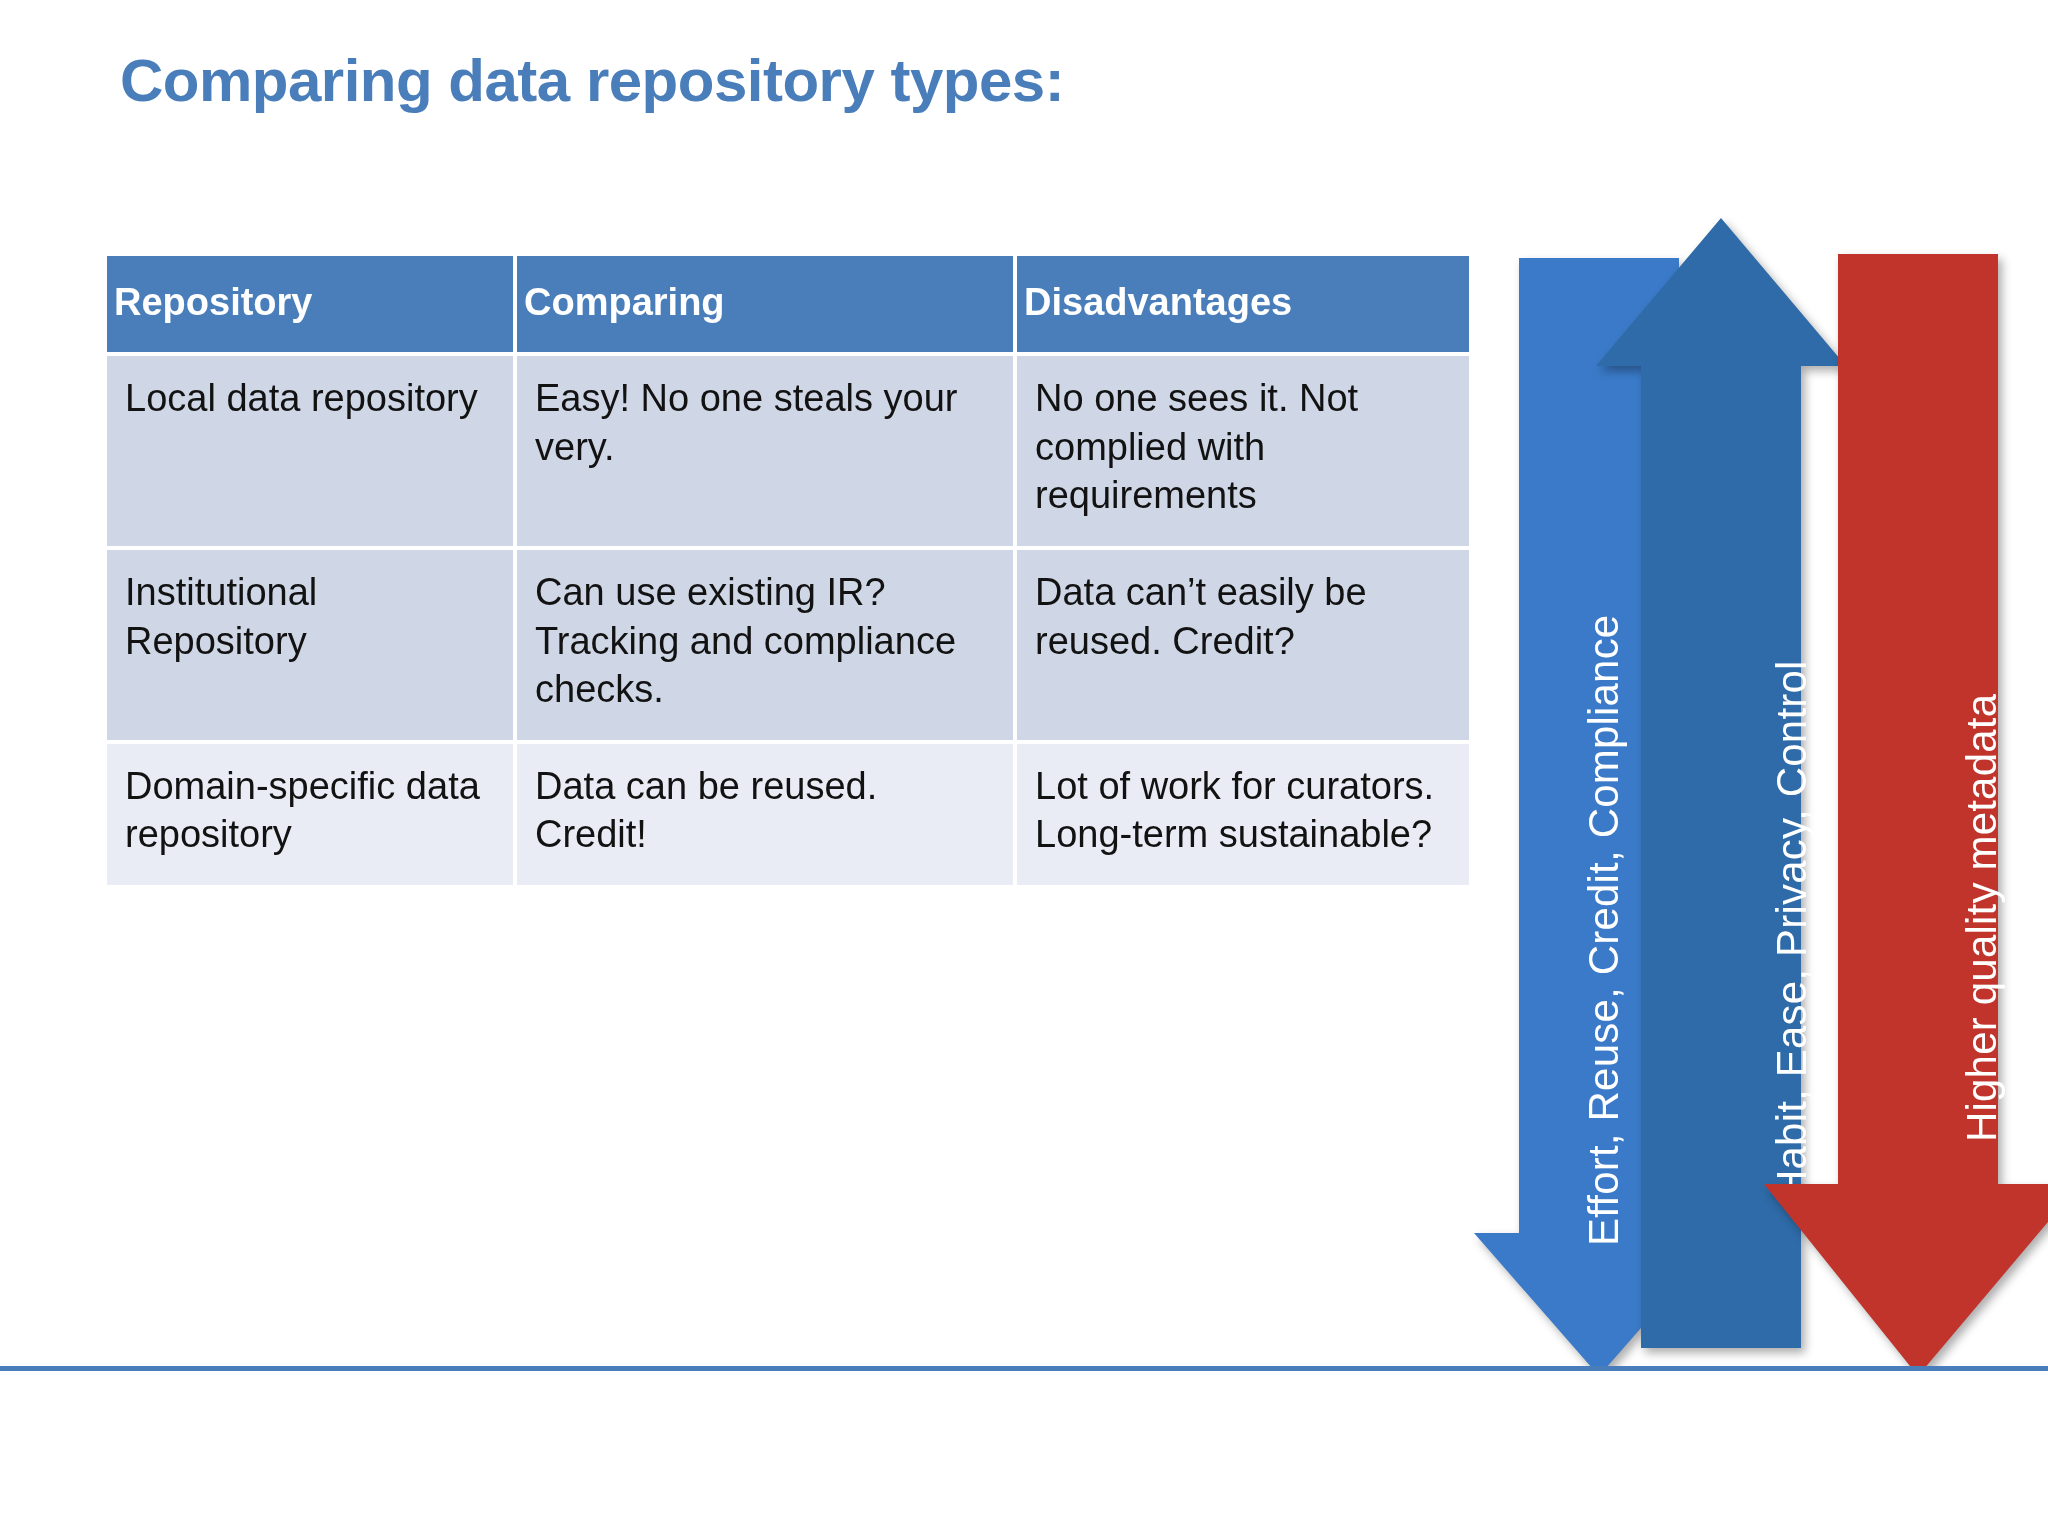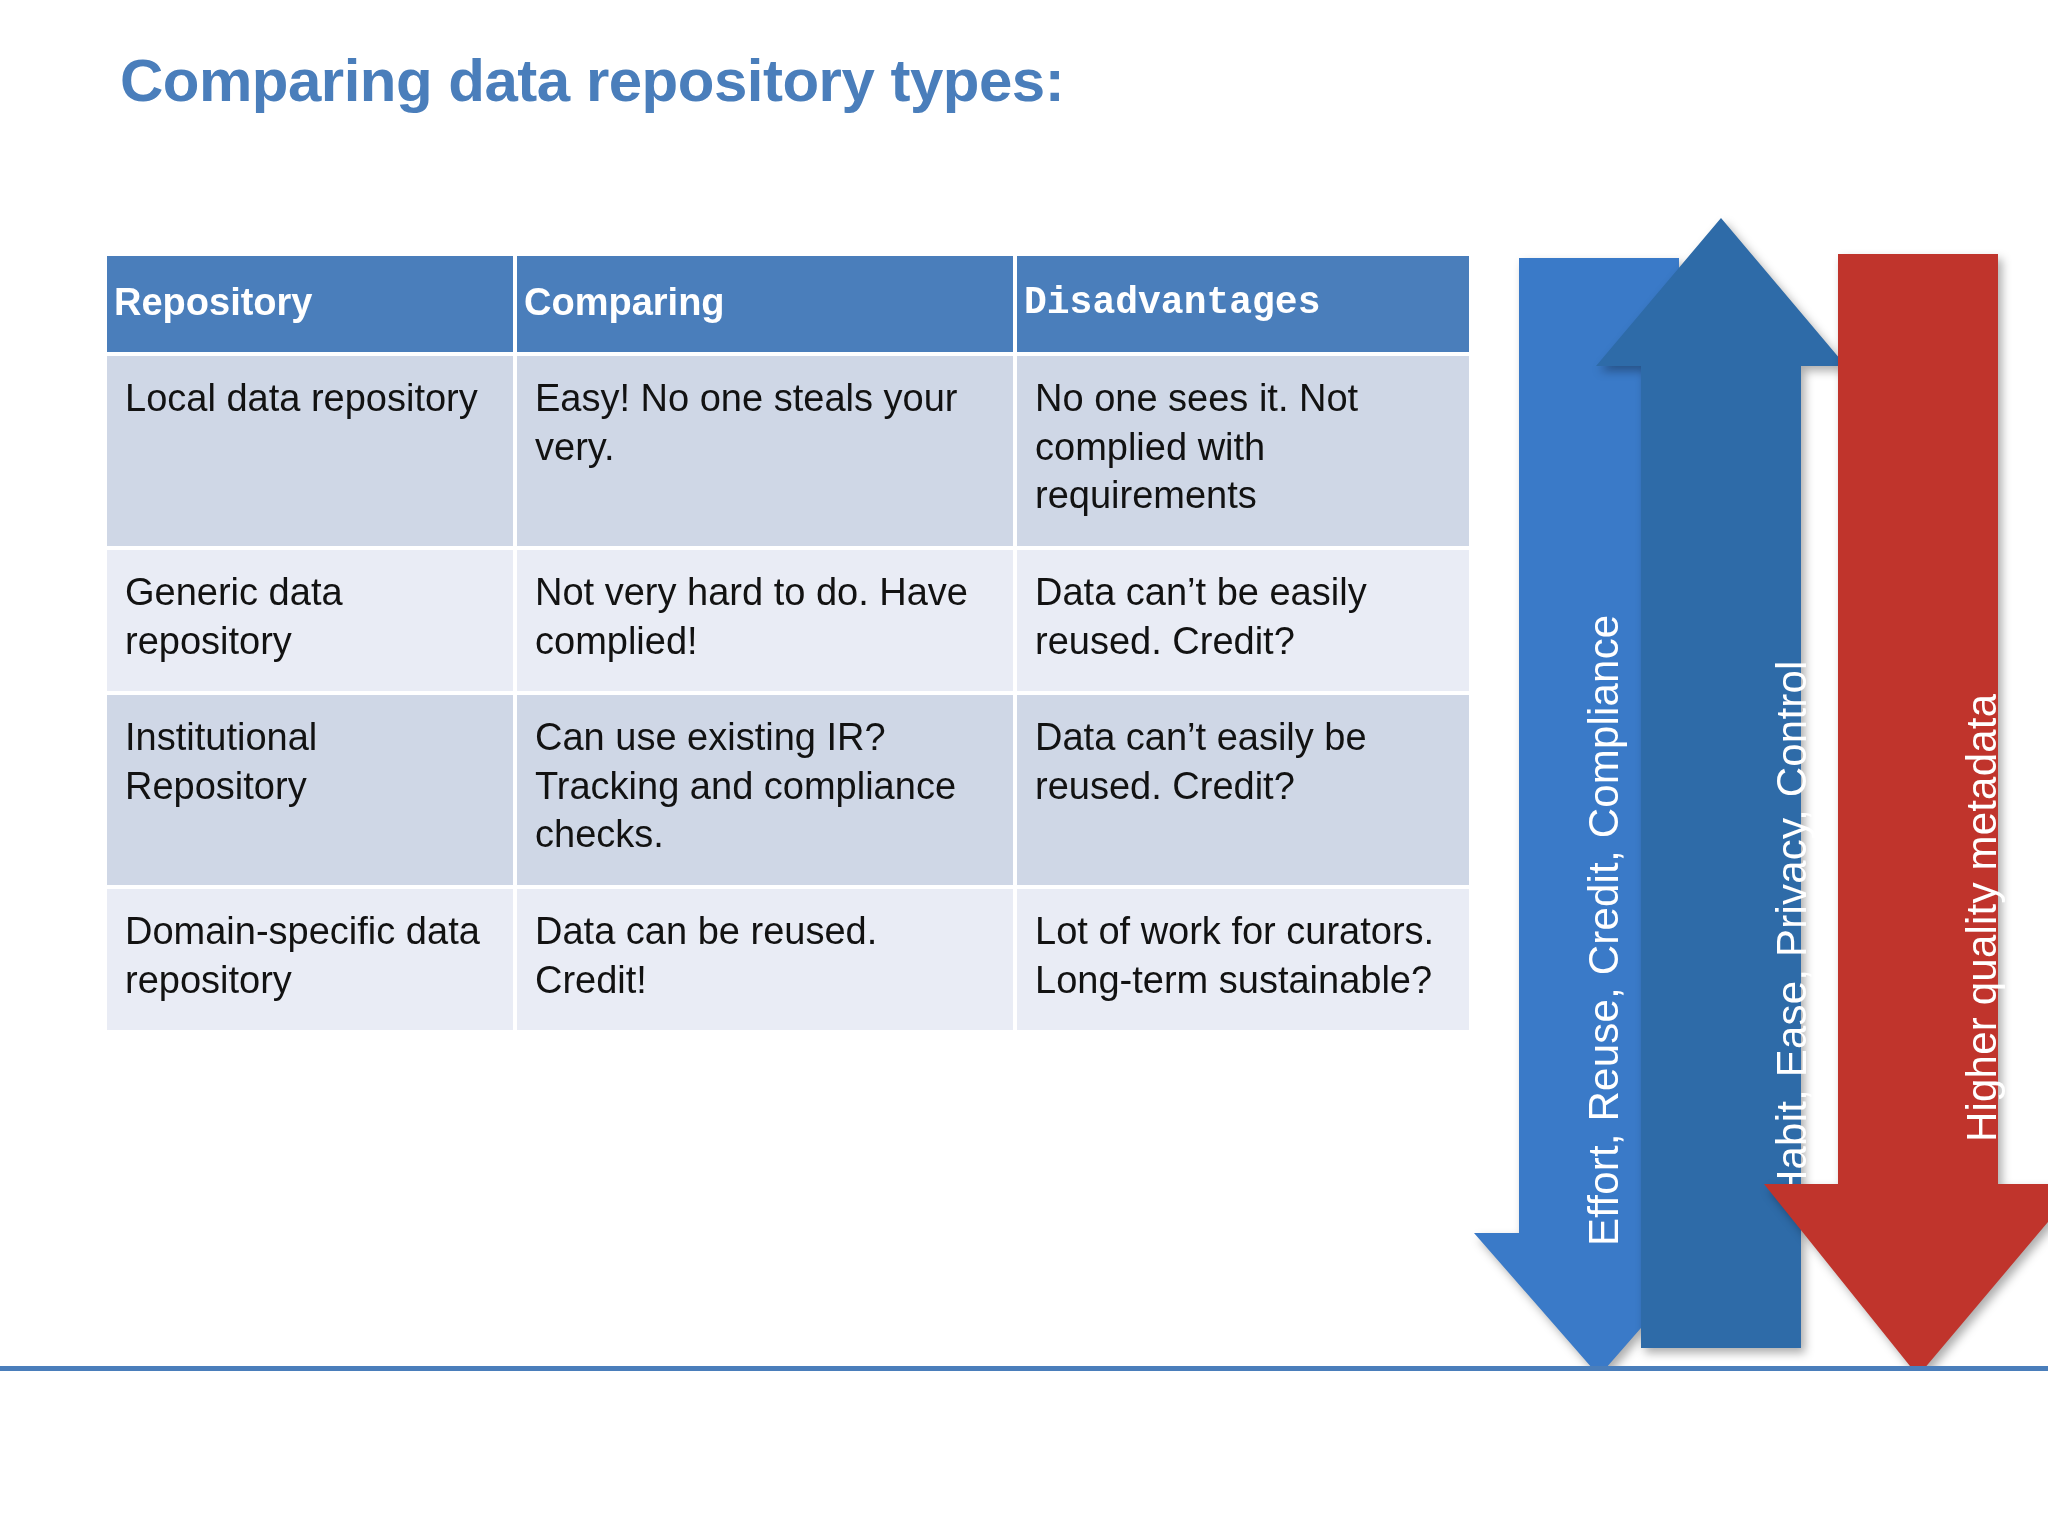--- a/index.html
+++ b/index.html
@@ -47,21 +47,21 @@
     background: #4A7EBB;
     color: #ffffff;
     font-size: 38px;
     font-weight: bold;
     text-align: left;
     padding: 18px 18px 22px 7px;
     border-right: 4px solid #ffffff;
     vertical-align: middle;
     height: 56px;
   }
-  .cmp-table th:last-child { border-right: none; font-family: Liberation Mono, monospace; }
+  .cmp-table th:last-child { border-right: none; }
 
   .cmp-table td {
     font-size: 38px;
     line-height: 1.28;
     color: #121212;
     padding: 18px 18px 26px 18px;
     border-right: 4px solid #ffffff;
     border-bottom: 4px solid #ffffff;
     vertical-align: top;
     margin-left: 40px;
@@ -132,25 +132,20 @@
       <th>Comparing</th>
       <th>Disadvantages</th>
     </tr>
   </thead>
   <tbody>
     <tr class="row-dark">
       <td>Local data repository</td>
       <td>Easy! No one steals your very.</td>
       <td>No one sees it. Not complied with requirements</td>
     </tr>
-    <tr class="row-light">
-      <td>Generic data repository</td>
-      <td>Not very hard to do. Have complied!</td>
-      <td>Data can’t be easily reused. Credit?</td>
-    </tr>
     <tr class="row-dark">
       <td>Institutional Repository</td>
       <td>Can use existing IR? Tracking and compliance checks.</td>
       <td>Data can’t easily be reused. Credit?</td>
     </tr>
     <tr class="row-light">
       <td>Domain-specific data repository</td>
       <td>Data can be reused. Credit!</td>
       <td>Lot of work for curators. Long-term sustainable?</td>
     </tr>

